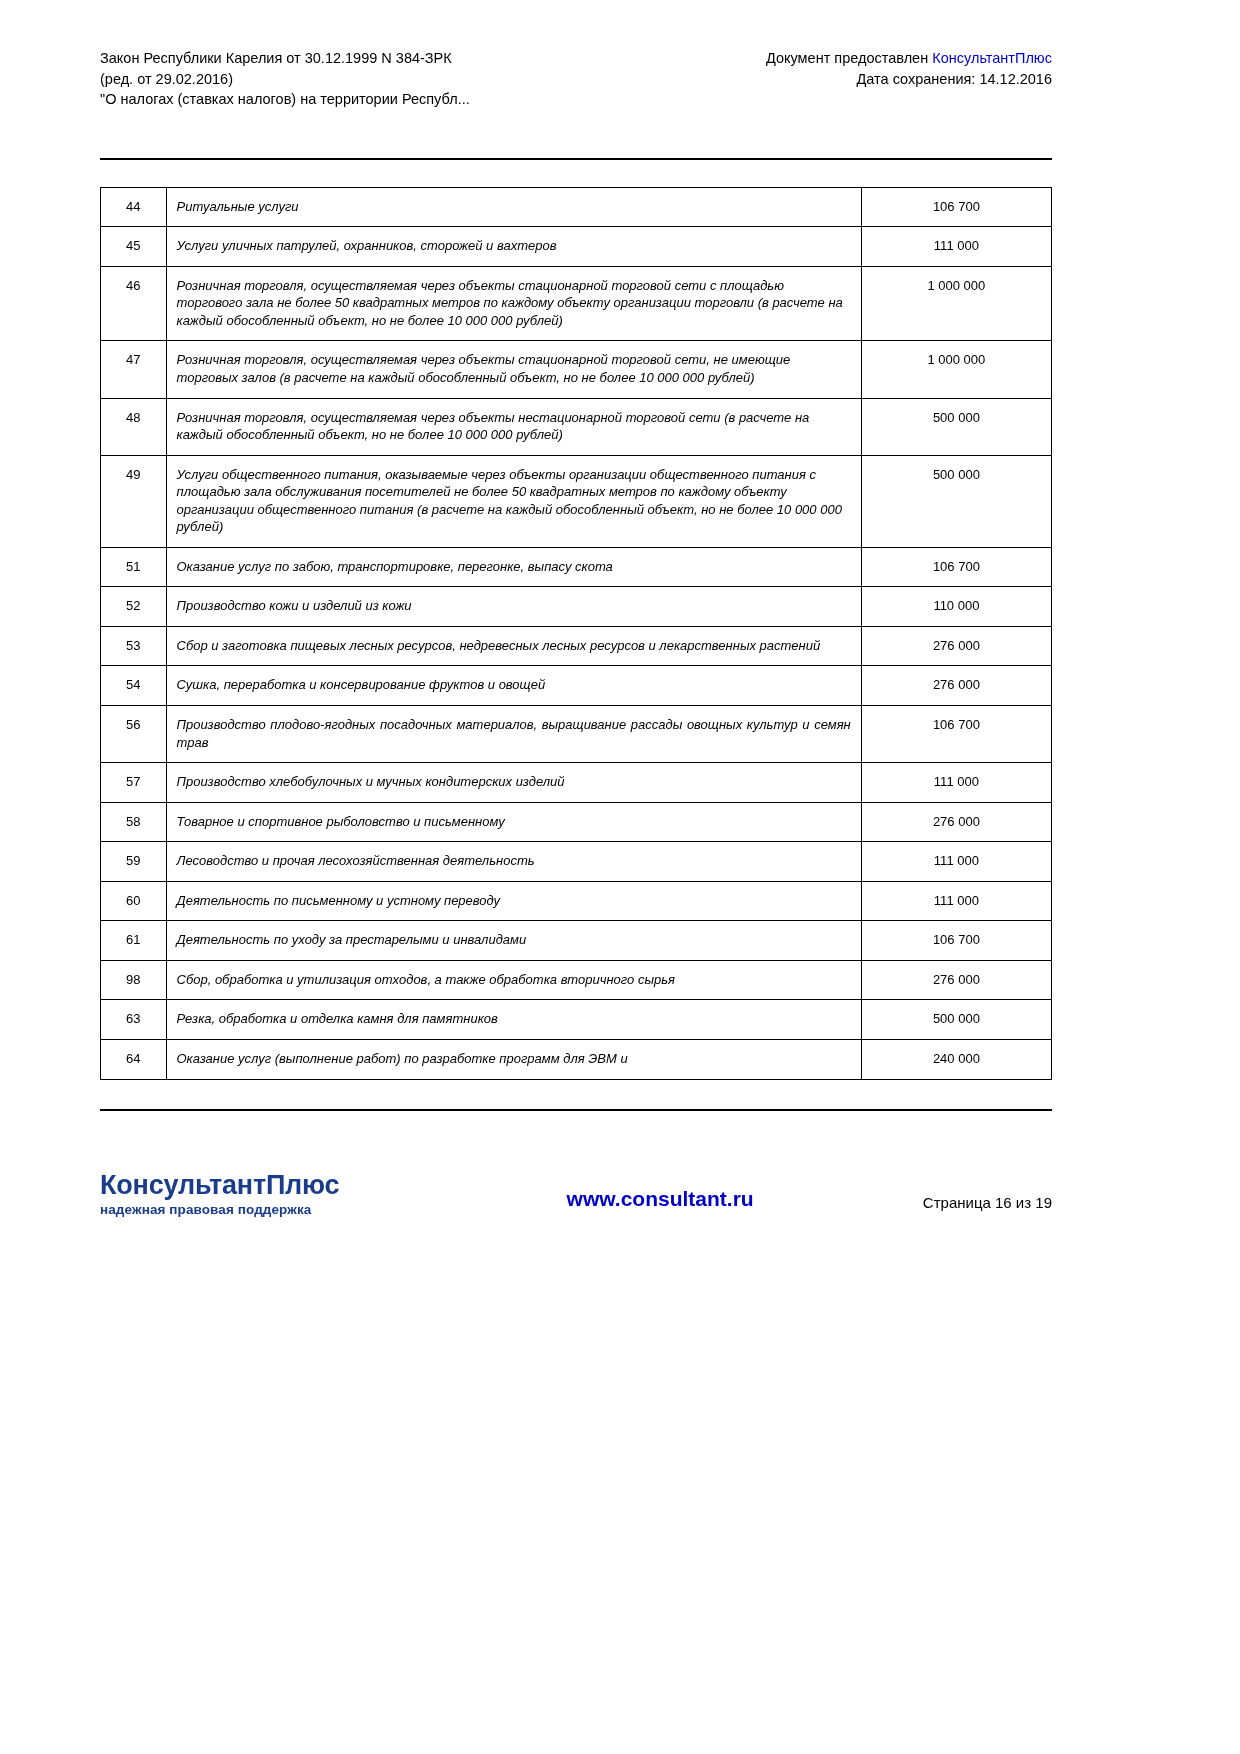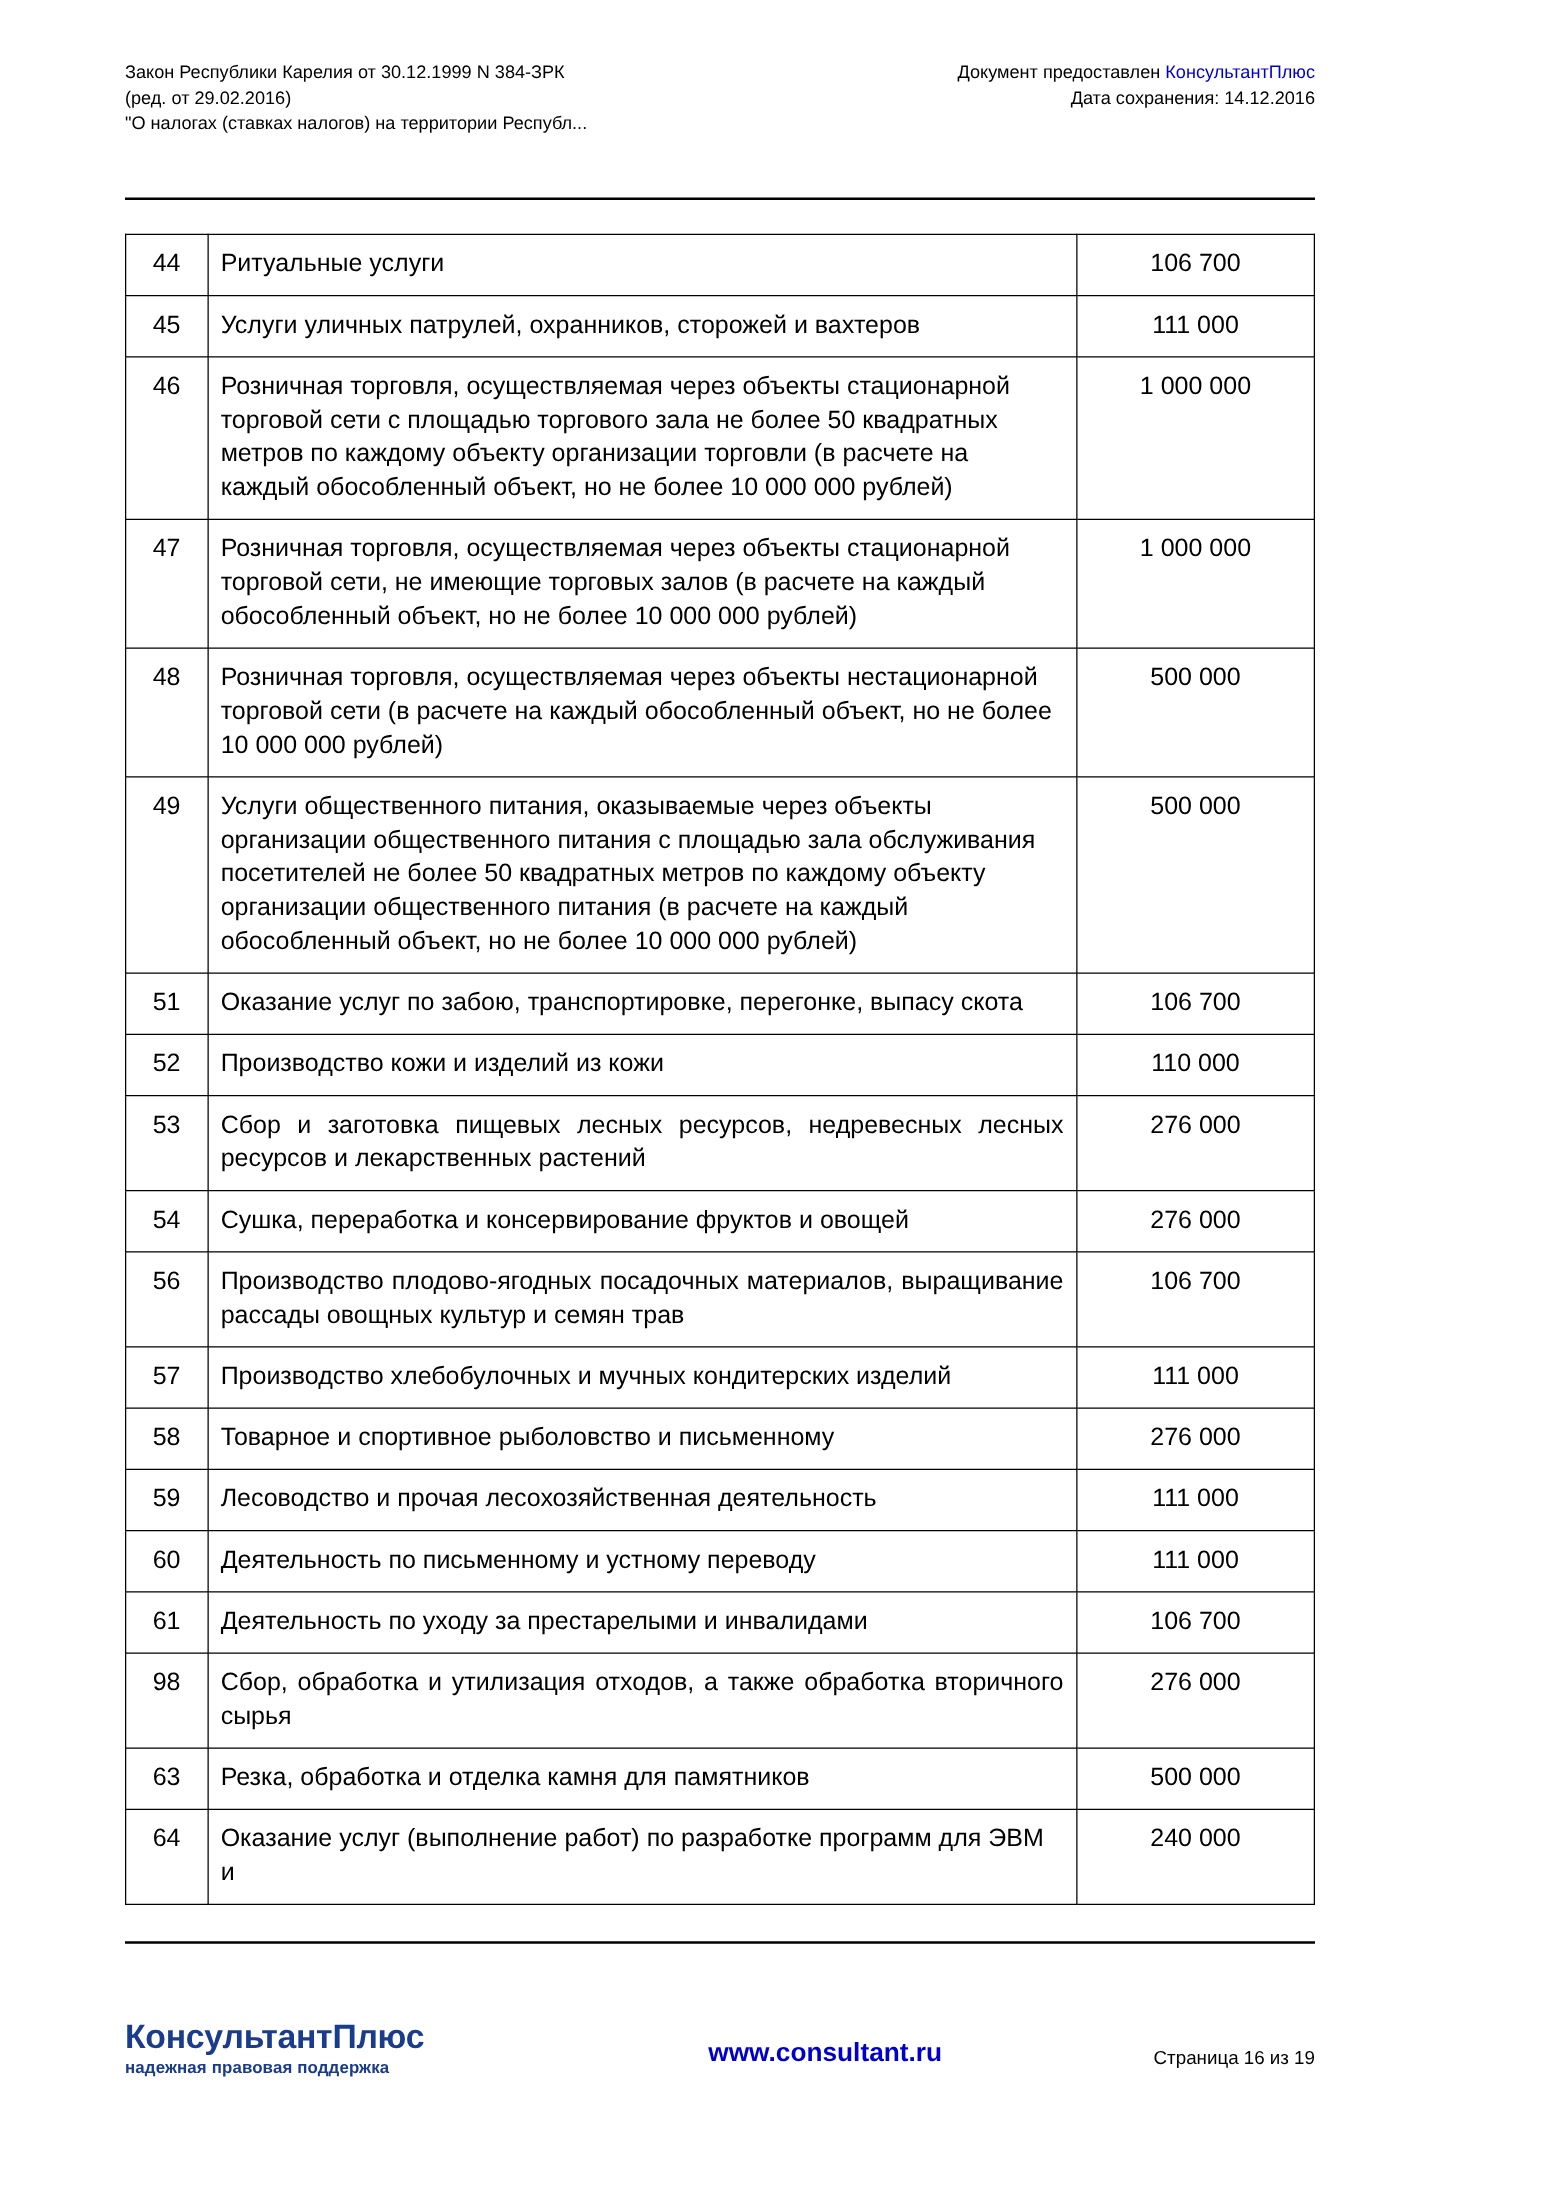--- a/index.html
+++ b/index.html
@@ -52,37 +52,38 @@
   }
 
   
   .table-wrap {
     margin-top: 27px;
   }
   table.tax-table {
     width: 100%;
     border-collapse: collapse;
     table-layout: fixed;
-    font-size: 20px;
+    font-size: 13px;
     line-height: 1.35;
   }
   table.tax-table td {
     border: 1.1px solid #000000;
     vertical-align: top;
     padding: 10px 10px 11px 10px;
     box-sizing: border-box;
   }
   td.col-num {
     width: 62px;
     text-align: center;
     padding-left: 0;
     padding-right: 0;
   }
   td.col-name {
     width: 658px;
+    font-style: italic;
   }
   td.col-name.justify {
     text-align: justify;
     text-align-last: left;
   }
   td.col-value {
     width: 180px;
     text-align: center;
   }
 

